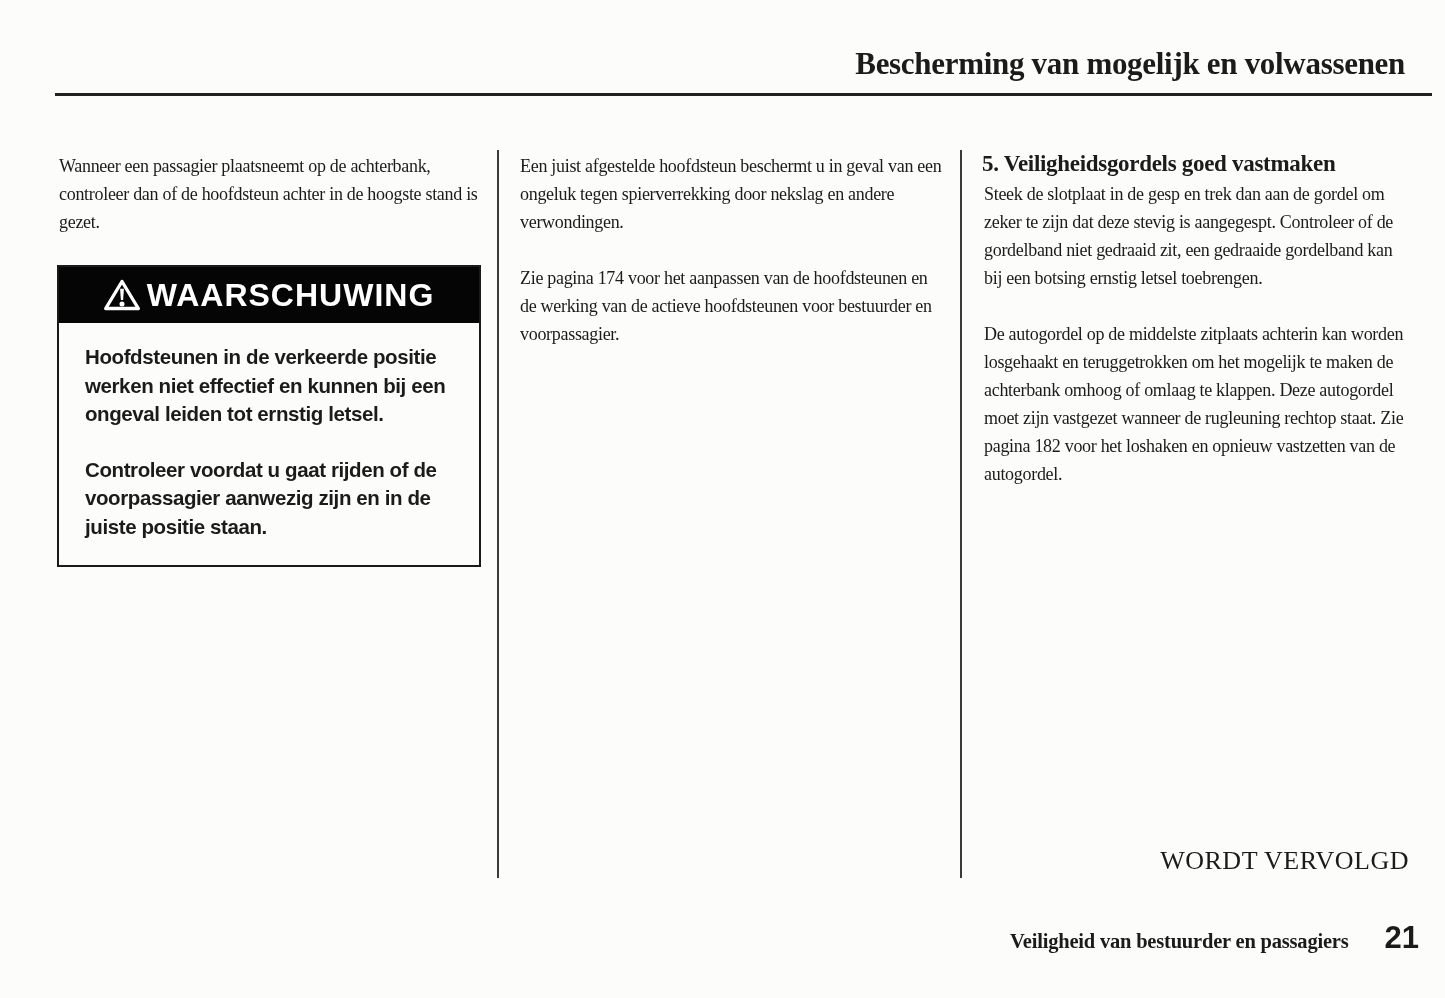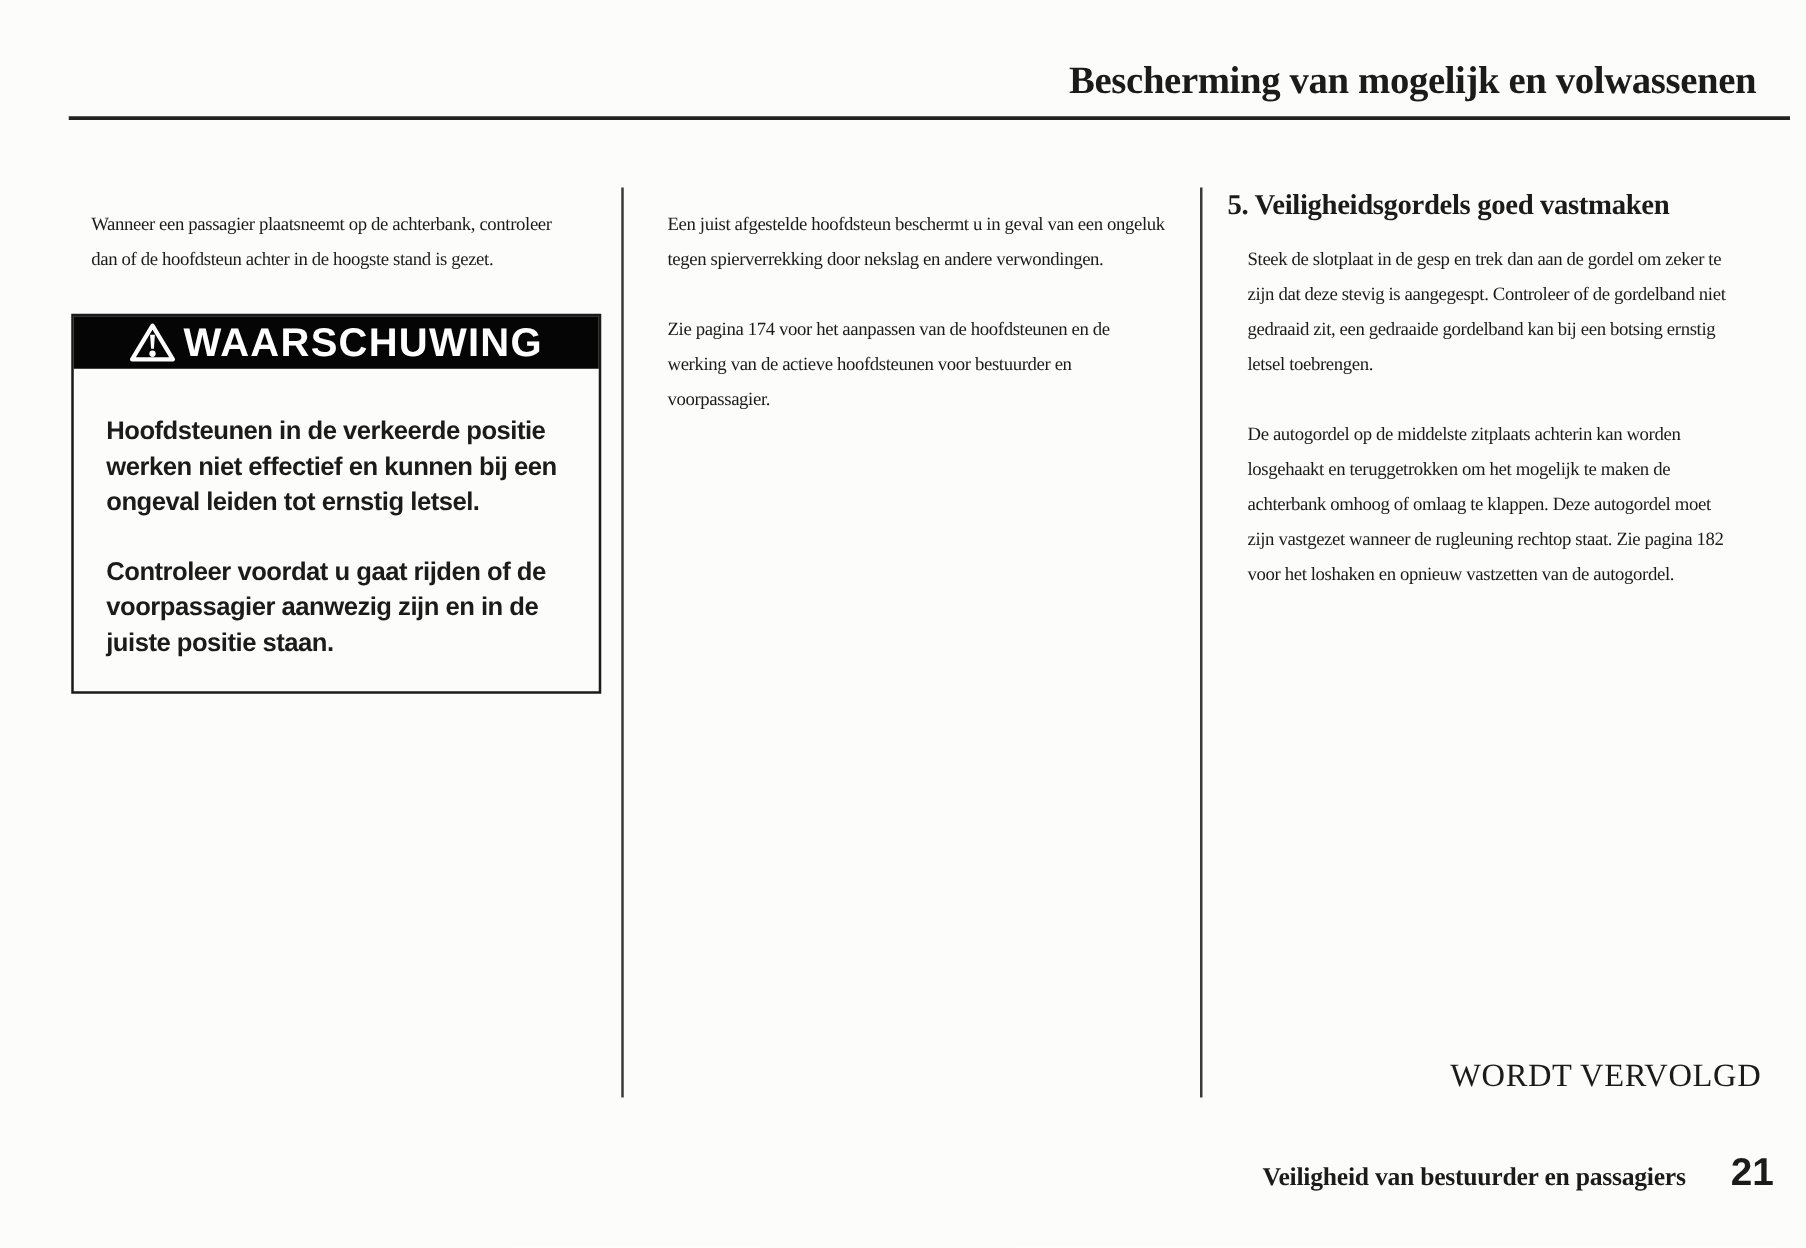--- a/index.html
+++ b/index.html
@@ -48,22 +48,22 @@
   }
   .col-divider.first  { left: 497px; }
   .col-divider.second { left: 960px; }
 
   
   .col {
     position: absolute;
     top: 150px;
   }
   .col p {
-    margin: 16px;
-    font-size: 15px;
+    margin: 2px;
+    font-size: 18px;
     line-height: 28px;
     letter-spacing: -0.3px;
   }
   .col p + p { margin-top: 28px; }
 
   .col-left   { left: 57px;  width: 424px; }
   .col-middle { left: 518px; width: 430px; }
   .col-right  { left: 982px; width: 424px; }
 
   .section-heading {
@@ -77,36 +77,35 @@
 
   
   .warning-box {
     margin-top: 29px;
     border: 2px solid #1a1a1a;
     background: #fcfcfb;
   }
   .warning-header {
     background: #050505;
     color: #ffffff;
-    height: 42px;
+    height: 56px;
     display: flex;
     align-items: center;
     justify-content: center;
     gap: 7px;
     font-family: "Liberation Sans", sans-serif;
     font-weight: bold;
     font-size: 32px;
     letter-spacing: 1px;
   }
   .warning-icon { display: inline-flex; }
   .warning-body {
     padding: 20px 20px 24px 26px;
     font-family: "Liberation Sans", sans-serif;
     font-weight: bold;
-    margin-top: 16px;
   }
   .warning-body p {
     margin: 0;
     font-size: 20.5px;
     line-height: 28.5px;
     letter-spacing: -0.4px;
   }
   .warning-body p + p { margin-top: 27px; }
 
   

